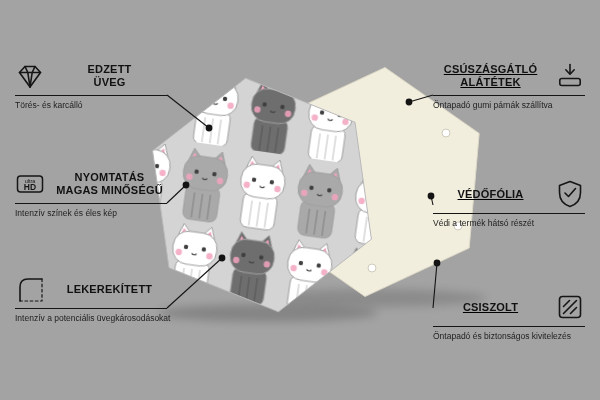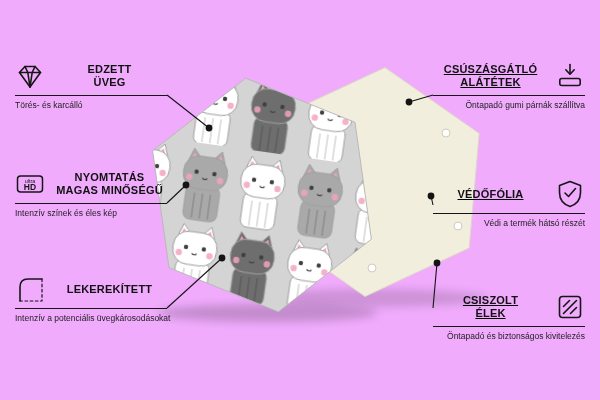--- a/index.html
+++ b/index.html
@@ -1,27 +1,27 @@
 <!DOCTYPE html>
 <html><head>
 <meta charset="utf-8">
 <style>
   * { margin:0; padding:0; box-sizing:border-box; }
   html,body { width:600px; height:400px; }
   body { font-family:"Liberation Sans", sans-serif; background:#fff; overflow:hidden; }
-  .stage { position:relative; width:600px; height:400px; background:#f0abfc; }
+  .stage { position:relative; width:600px; height:400px; background:#a3a3a3; }
   .scene { position:absolute; left:0; top:0; }
   .callout { position:absolute; width:152px; }
   .callout .head { display:flex; align-items:center; gap:7px; height:36px; }
   .callout.right .head { flex-direction:row-reverse;text-decoration:underline; }
   .co-title { flex:1; text-align:center; font-weight:bold; font-size:11px; line-height:1.18; letter-spacing:0.2px; color:#111; text-transform:uppercase; }
   .co-title span { display:block; }
   .rule { border-top:1.2px solid #151515; margin-top:1px; }
   .co-sub { font-size:8.5px; color:#1d1d1d; margin-top:4px; white-space:nowrap; }
-  .callout.right .co-sub { text-align:right; }
+  .callout.right .co-sub { }
   .icon { width:30px; height:30px; flex:0 0 30px; }
   .icon svg { display:block; }
   #co-l1 { left:15px; top:58px; }
   #co-l2 { left:15px; top:166px; }
   #co-l3 { left:15px; top:271px; }
   #co-r1 { left:433px; top:58px; }
   #co-r2 { left:433px; top:176px; }
   #co-r3 { left:433px; top:289px; }
 </style>
 </head>
@@ -180,20 +180,19 @@
       <span class="icon">
         <svg width="30" height="30" viewBox="0 0 30 30" fill="none" stroke="#161616" stroke-width="1.6" stroke-linecap="round" stroke-linejoin="round">
           <rect x="4.5" y="4.5" width="21" height="21" rx="3"></rect>
           <path d="M8.5,21.5 L21.5,8.5"></path>
           <path d="M8.5,14.5 L14.5,8.5"></path>
           <path d="M15.5,21.5 L21.5,15.5"></path>
         </svg>
       </span>
       <div class="co-title">
         <span>CSISZOLT</span>
-        <span>ÉLEK</span>
       </div>
     </div>
     <div class="rule"></div>
     <div class="co-sub">Öntapadó és biztonságos kivitelezés</div>
   </div>
 
 </div>
 
 </body></html>

